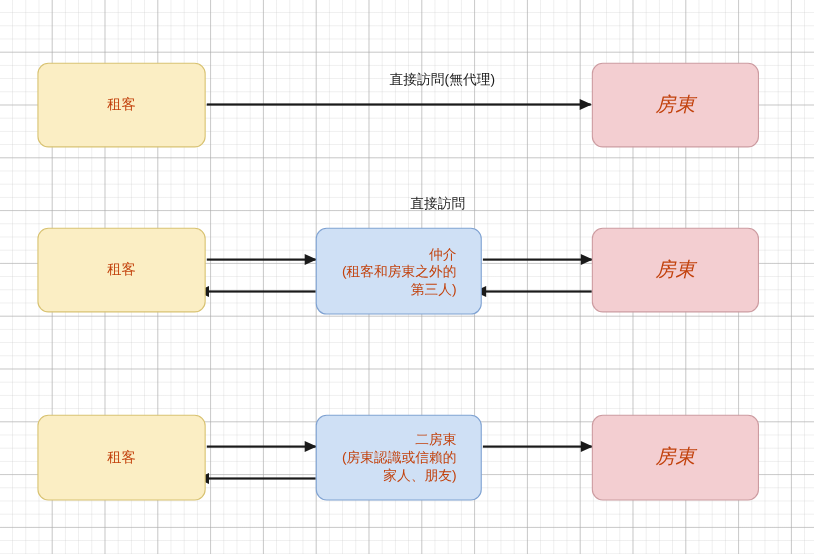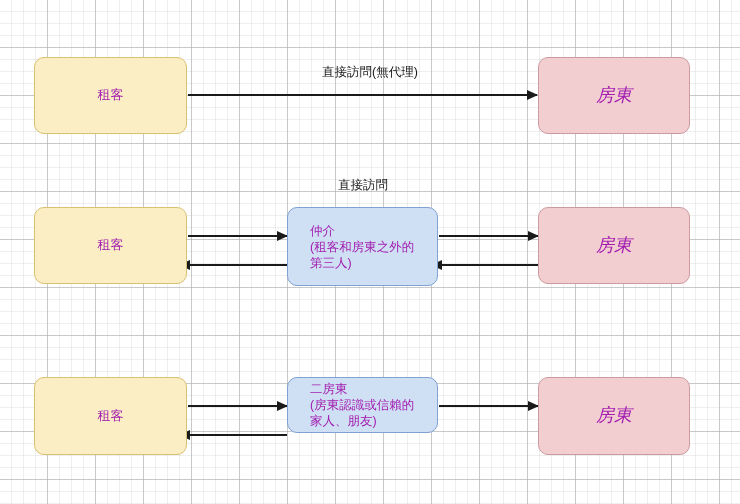--- a/index.html
+++ b/index.html
@@ -33,22 +33,22 @@
   }
 
   
   .node {
     position: absolute;
     box-sizing: border-box;
     border-radius: 10px;
     display: flex;
     align-items: center;
     justify-content: center;
-    text-align: left;
-    color: #a21caf;
+    text-align: right;
+    color: #c2410c;
     line-height: 1.28;
     white-space: pre-line;
     z-index: 3;
   }
 
   .node-tenant {
     background: #fbeec4;
     border: 1px solid #d8c271;
     font-size: 13px;
   }
@@ -65,21 +65,21 @@
     border: 1px solid #7fa2d2;
     font-size: 12.5px;
     padding: 2px 22px;
   }
 
   
   .label {
     position: absolute;
     font-size: 12.5px;
     color: #1a1a1a;
-    text-align: center;
+    text-align: right;
     white-space: nowrap;
     z-index: 4;
   }
 
   
   .arrow {
     position: absolute;
     height: 0;
     z-index: 2;
   }
@@ -159,21 +159,21 @@
   <div class="arrow right" style="left:188px; top:406px; width:99px;">
     <div class="shaft"></div>
     <div class="head"></div>
   </div>
 
   <div class="arrow left" style="left:180px; top:435px; width:107px;">
     <div class="shaft"></div>
     <div class="head"></div>
   </div>
 
-  <div class="node node-middle" style="left:287px; top:377px; width:151px; height:56px;">二房東
+  <div class="node node-middle" style="left:287px; top:377px; width:151px; height:78px;">二房東
 (房東認識或信賴的家人、朋友)</div>
 
   <div class="arrow right" style="left:439px; top:406px; width:99px;">
     <div class="shaft"></div>
     <div class="head"></div>
   </div>
 
   <div class="node node-landlord" style="left:538px; top:377px; width:152px; height:78px;">房東</div>
 
 </div>

